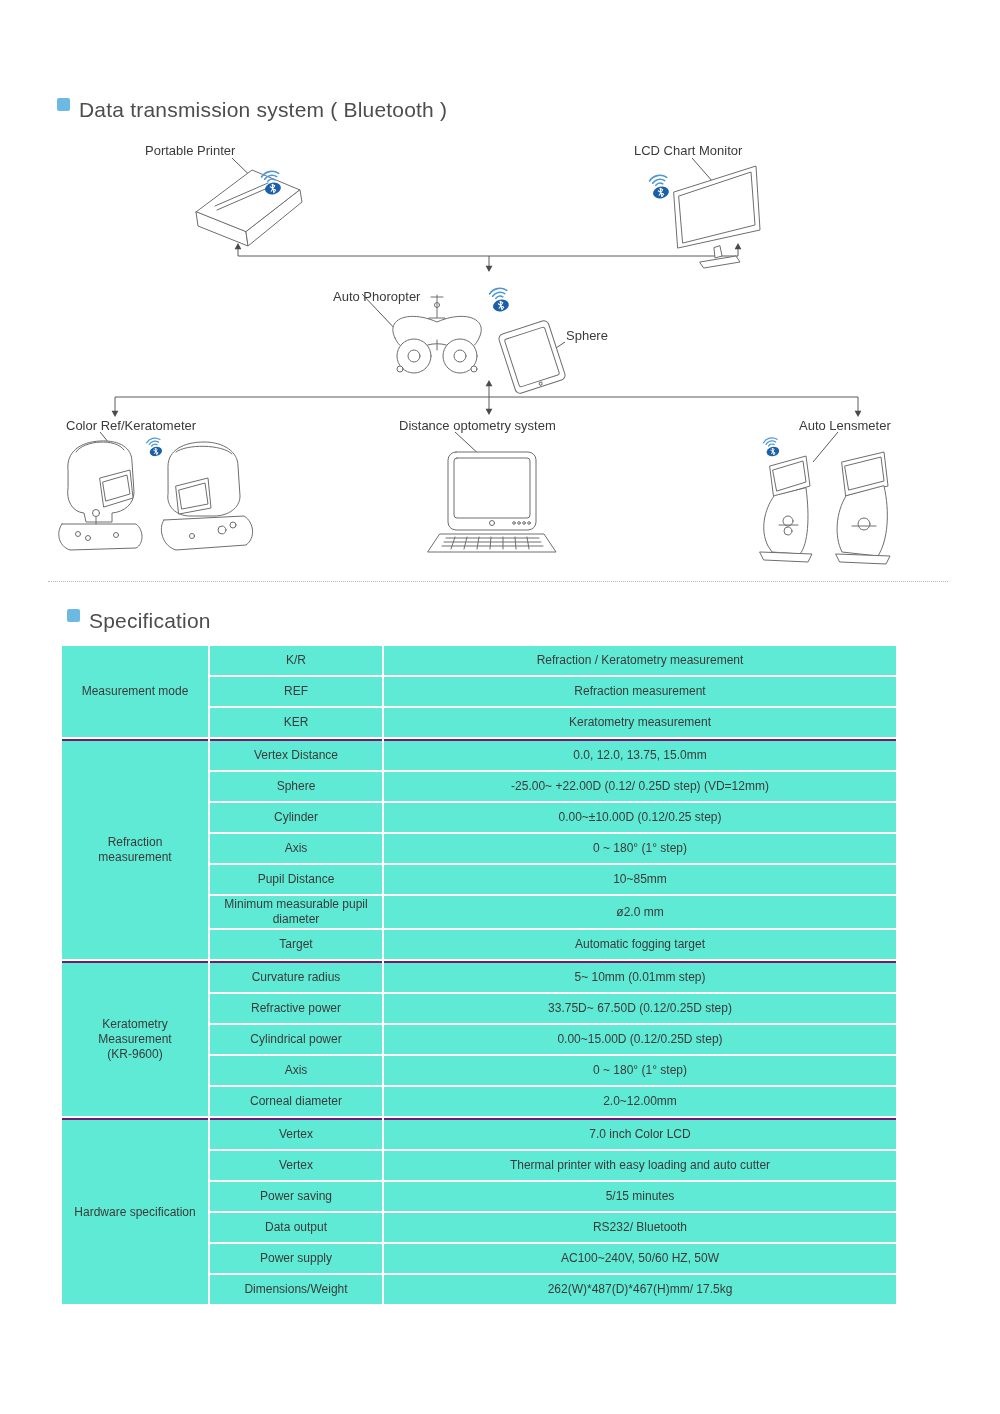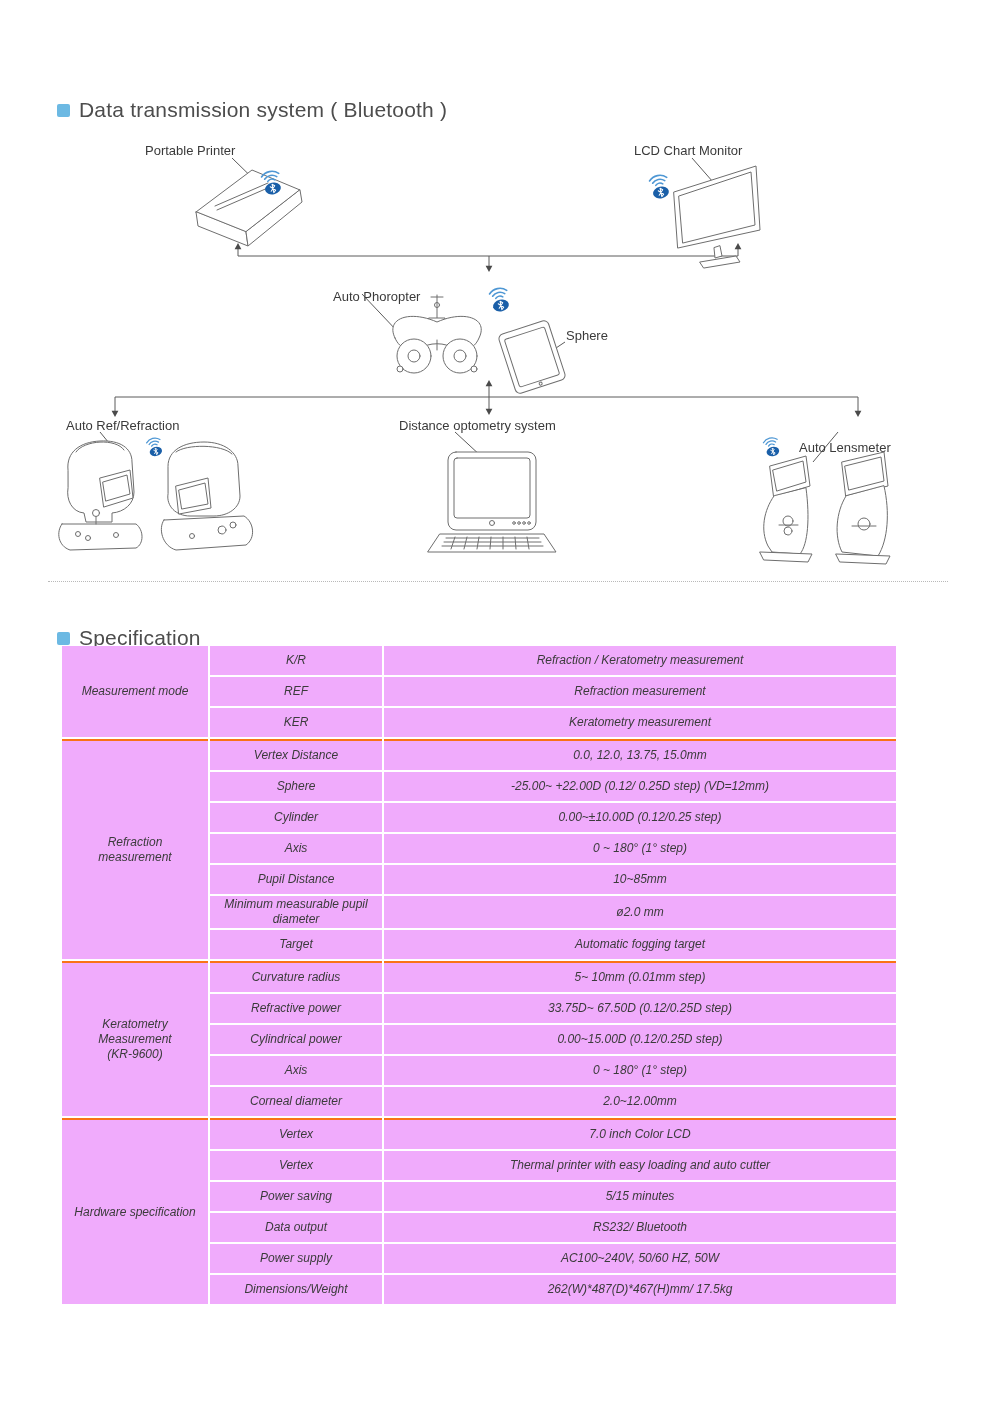--- a/index.html
+++ b/index.html
@@ -2,41 +2,41 @@
 <html><head>
 <meta charset="utf-8">
 <style>
   html,body { margin:0; padding:0; }
   body {
     width:1000px; height:1414px; position:relative; background:#ffffff;
     font-family:"Liberation Sans", sans-serif; overflow:hidden;
   }
 
   
-  .sec-header { position:absolute; display:flex; align-items:center; gap:9px; }
+  .sec-header { position:absolute; display:flex; gap:9px; }
   .bullet { width:13px; height:13px; background:#6cb9e3; border-radius:2px; flex:0 0 auto; }
   .sec-title { font-size:21px; color:#4d4d4d; letter-spacing:0.2px; white-space:nowrap; }
 
   
   .diagram-svg { position:absolute; left:0; top:130px; width:1000px; height:470px; }
   .dlabel { position:absolute; font-size:13px; color:#3a3a3a; white-space:nowrap; }
   .dash-sep { position:absolute; left:48px; top:581px; width:900px; height:0;
               border-top:1px dotted #b9b9b9; }
 
   
   table.spec { position:absolute; left:60px; top:644px; width:838px;
                border-collapse:separate; border-spacing:2px; table-layout:fixed; }
   table.spec col.c1 { width:146px; }
   table.spec col.c2 { width:172px; }
   table.spec td {
-    background:#f0abfc; text-align:center; vertical-align:middle;
+    background:#5eead4; text-align:center; vertical-align:middle;
     color:#3b3b3b; font-size:12px; height:27px; padding:1px 8px;
-    white-space:pre-line; line-height:1.25;font-style:italic;
+    white-space:pre-line; line-height:1.25;
   }
-  table.spec tr.gs > td { border-top:2px solid #f97316; }
+  table.spec tr.gs > td { border-top:2px solid #701a75; }
 
   svg .ln   { stroke:#5b5b5b; stroke-width:1; fill:none; }
   svg .ah   { fill:#4a4a4a; stroke:none; }
   svg .art  { stroke:#6e6e6e; stroke-width:1; fill:#ffffff; stroke-linejoin:round; stroke-linecap:round; }
   svg .artn { stroke:#6e6e6e; stroke-width:1; fill:none; stroke-linejoin:round; stroke-linecap:round; }
   svg .bt-w { stroke:#4e97d4; stroke-width:1.6; fill:none; stroke-linecap:round; }
   svg .bt-o { fill:#1a5fa8; stroke:none; }
   svg .bt-g { stroke:#ffffff; stroke-width:1; fill:none; stroke-linejoin:round; stroke-linecap:round; }
 </style>
 </head>
@@ -168,27 +168,27 @@
     <path class="artn" d="M852,526 H876"></path>
     <path class="art" d="M836,554 L890,556 L886,564 L840,562 Z"></path>
   </g>
   <use href="#bt" transform="translate(772,448) rotate(-14) scale(0.8)"></use>
 </svg>
 
 <div class="dlabel" style="left:145px; top:143px;">Portable Printer</div>
 <div class="dlabel" style="left:634px; top:143px;">LCD Chart Monitor</div>
 <div class="dlabel" style="left:333px; top:280px;margin-top:9px;">Auto Phoropter</div>
 <div class="dlabel" style="left:566px; top:328px;">Sphere</div>
-<div class="dlabel" style="left:66px; top:418px;">Auto Ref/Refraction</div>
+<div class="dlabel" style="left:66px; top:418px;">Color Ref/Keratometer</div>
 <div class="dlabel" style="left:399px; top:418px;">Distance optometry system</div>
-<div class="dlabel" style="left:799px; top:440px;text-align:center;">Auto Lensmeter</div>
+<div class="dlabel" style="left:799px; top:418px;text-align:center;">Auto Lensmeter</div>
 
 <div class="dash-sep"></div>
 
-<div class="sec-header" style="left:57px; top:609px;margin-top:17px;">
+<div class="sec-header" style="left:67px; top:609px;">
   <span class="bullet"></span>
   <span class="sec-title">Specification</span>
 </div>
 
 <table class="spec">
   <colgroup>
       <col class="c1">
       <col class="c2">
       <col class="c3">
     </colgroup>

